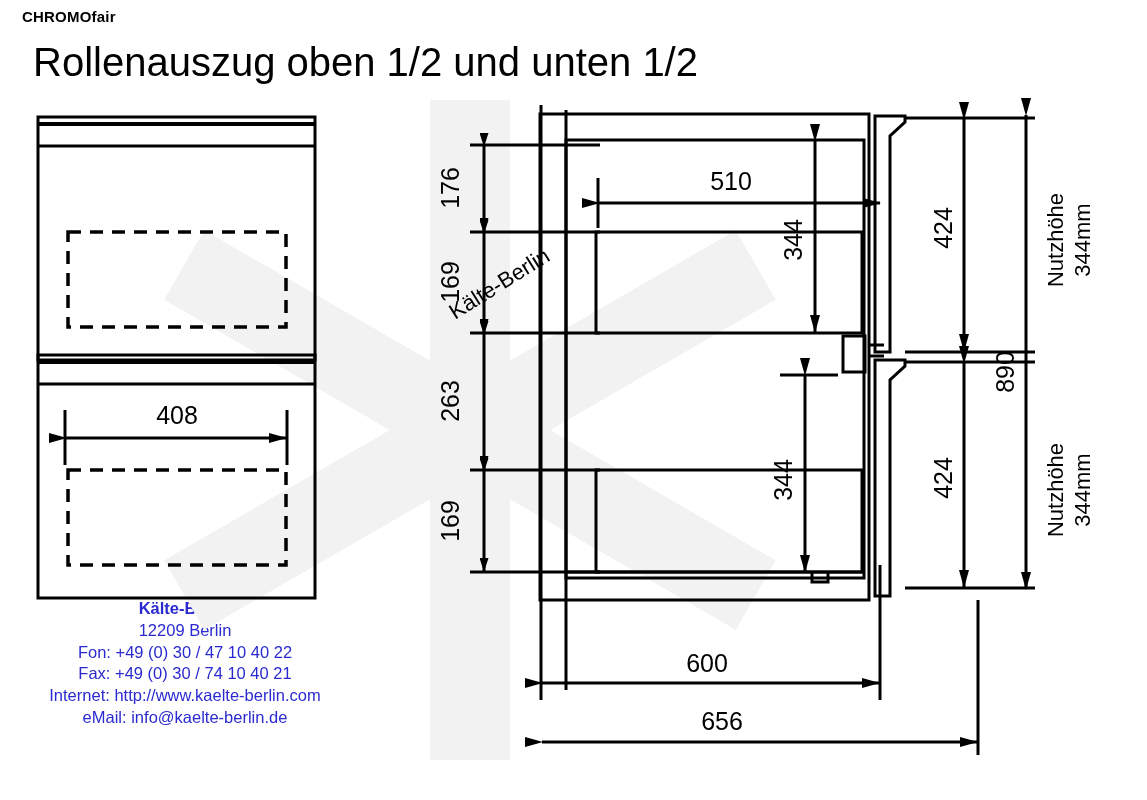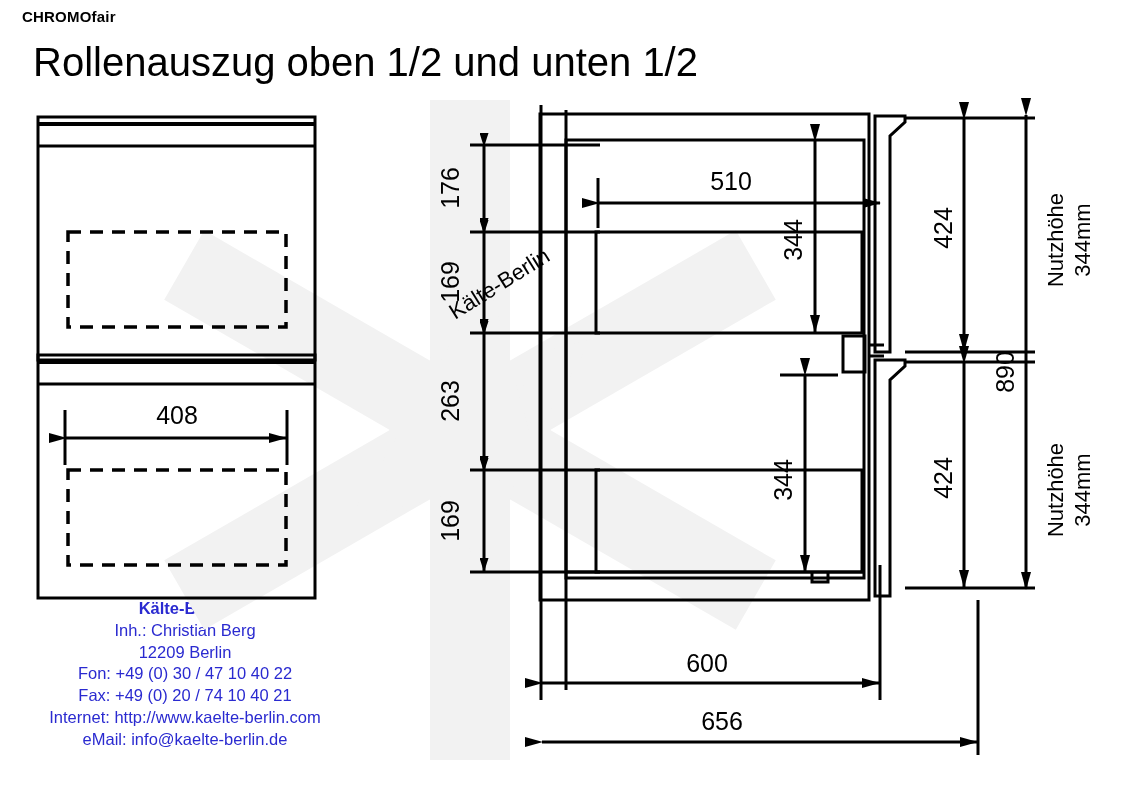--- a/index.html
+++ b/index.html
@@ -23,24 +23,23 @@
 </head>
 <body>
 
 <div class="root">
 
   <div class="brand">CHROMOfair</div>
   <div class="title">Rollenauszug oben 1/2 und unten 1/2</div>
 
   <div class="contact">
     <div class="bold">Kälte-Berlin</div>
-    <div>Inh.: Christian Berg</div>
     <div>12209 Berlin</div>
     <div>Fon: +49 (0) 30 / 47 10 40 22</div>
-    <div>Fax: +49 (0) 20 / 74 10 40 21</div>
+    <div>Fax: +49 (0) 30 / 74 10 40 21</div>
     <div>Internet: http://www.kaelte-berlin.com</div>
     <div>eMail: info@kaelte-berlin.de</div>
   </div>
 
   <svg class="draw" viewBox="0 0 1147 800">
     <defs>
       <marker id="ar" markerWidth="18" markerHeight="10" refX="17" refY="5" orient="auto" markerUnits="userSpaceOnUse">
         <path d="M0,0 L18,5 L0,10 z" fill="#000"></path>
       </marker>
       <marker id="arS" markerWidth="14" markerHeight="9" refX="13" refY="4.5" orient="auto" markerUnits="userSpaceOnUse">

